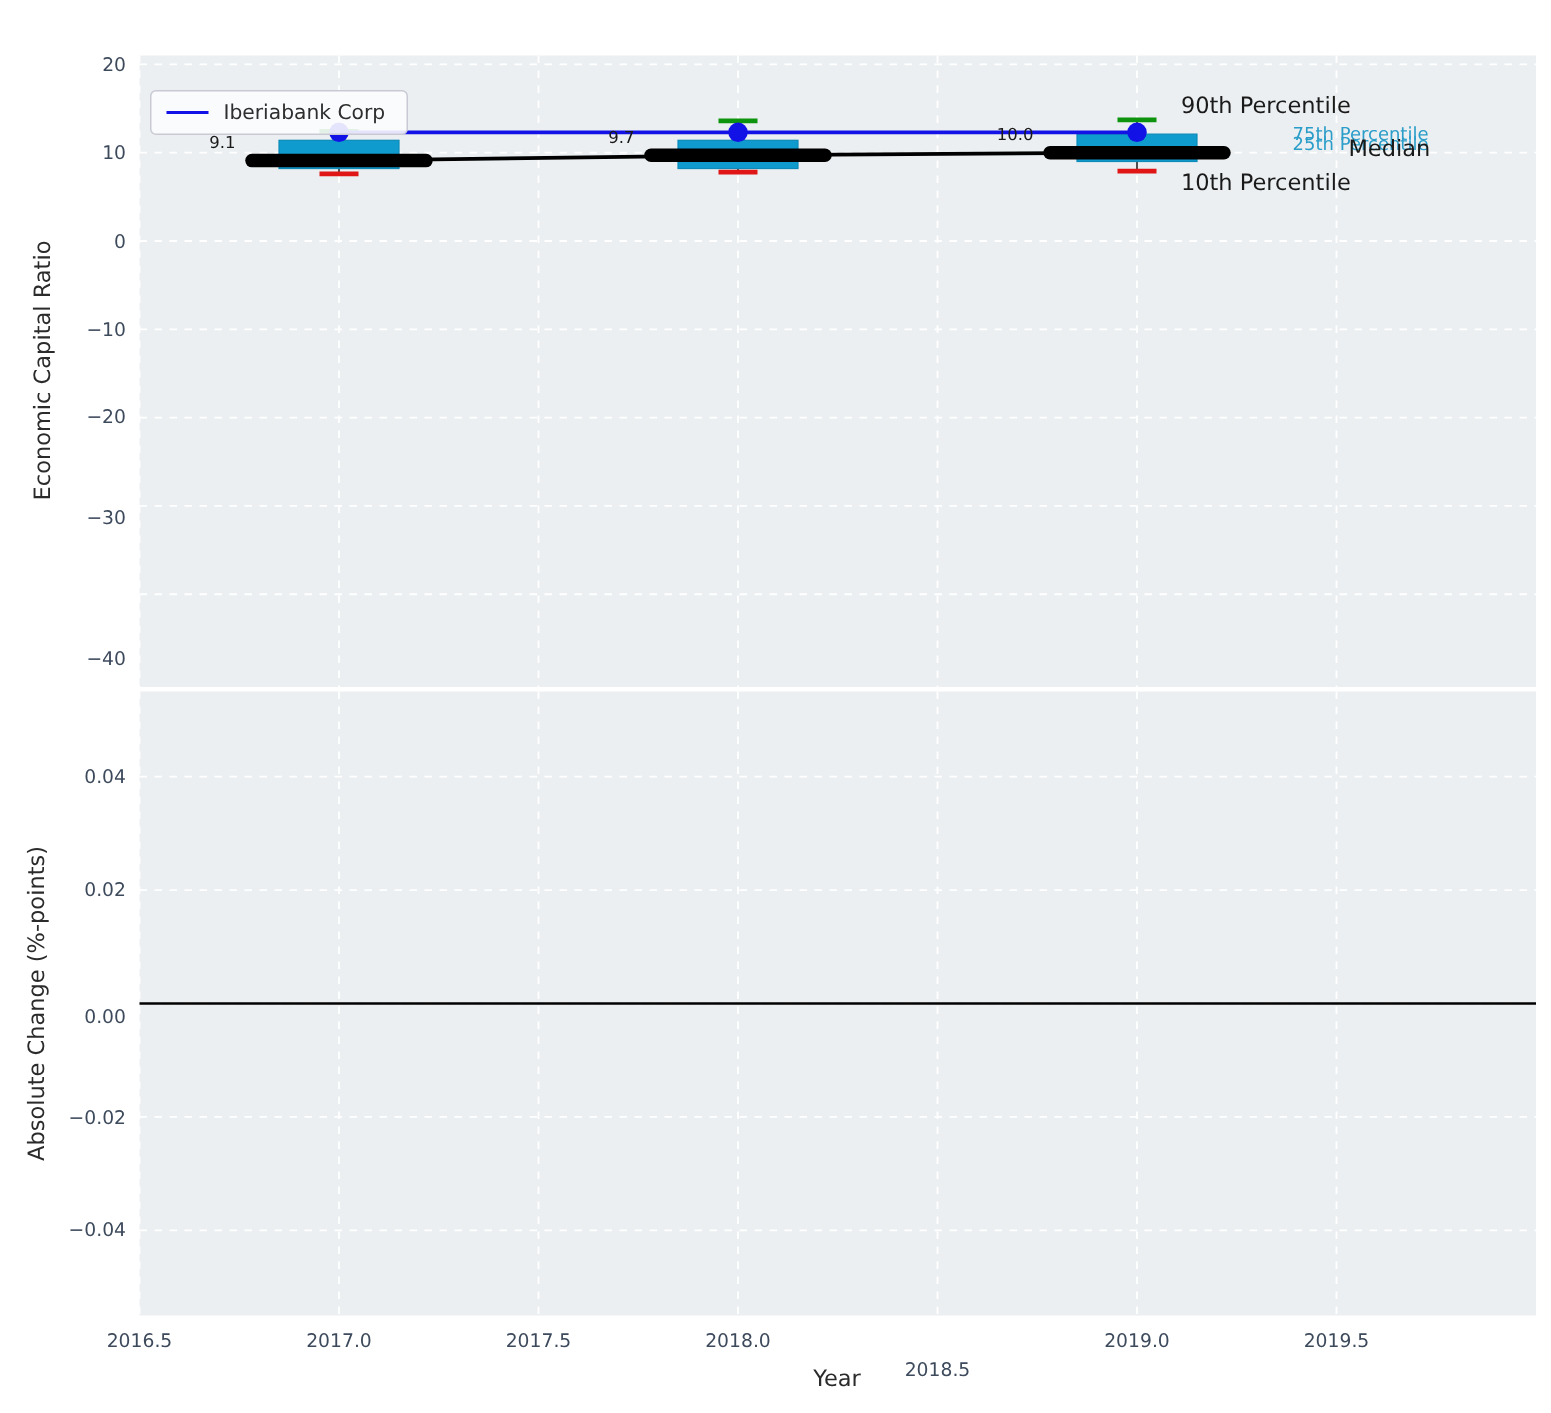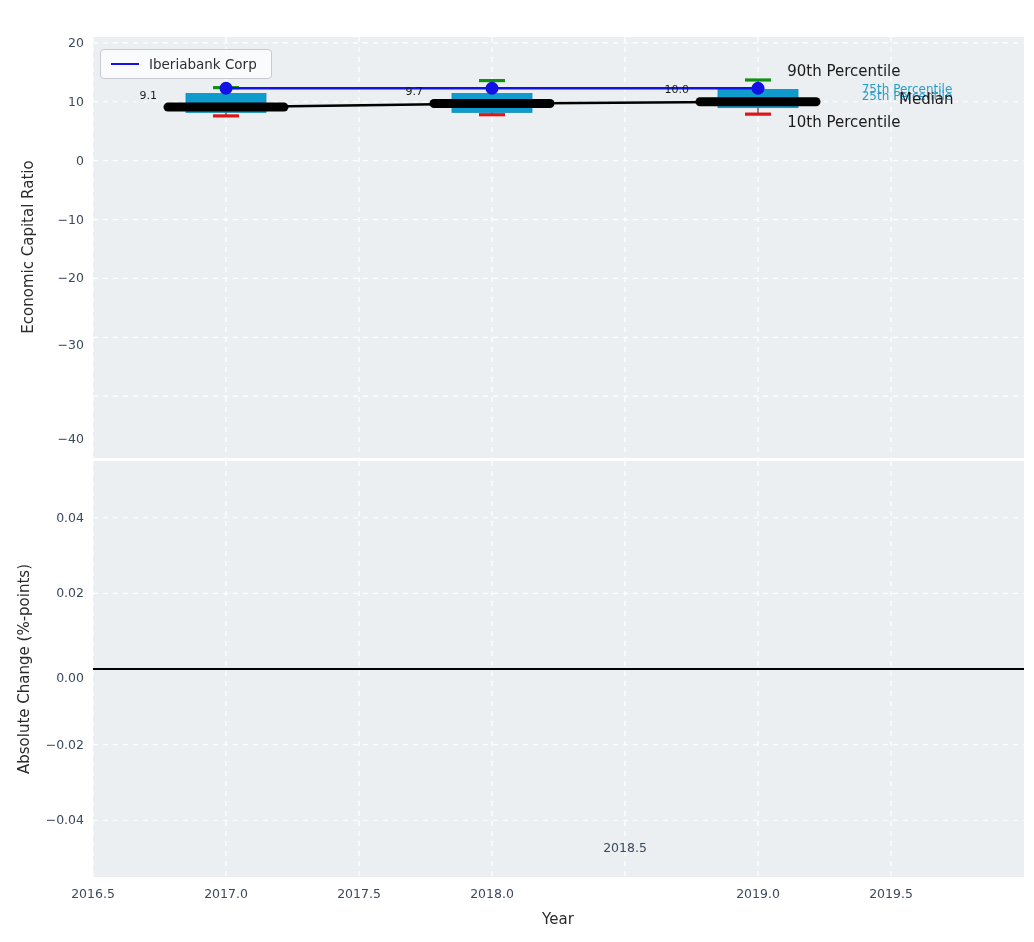--- a/index.html
+++ b/index.html
@@ -9,21 +9,21 @@
   }
   .chart-title{
     position:absolute;left:93px;top:5px;width:931px;text-align:center;
     font-size:21px;color:#2e2e2e;
   }
   .axes{position:absolute;background:#ebeff1;}
   .axes-top{left:93px;top:37px;width:931px;height:421px;}
   .axes-bottom{left:93px;top:461px;width:931px;height:416px;}
   .axes svg{position:absolute;left:0;top:0;overflow:visible;}
   .legend{
-    position:absolute;left:7px;top:12px;display:flex;align-items:center;gap:10px;
+    position:absolute;left:7px;top:23px;display:flex;align-items:center;gap:10px;
     background:rgba(252,252,254,0.9);border:1px solid #c9c9d4;border-radius:4px;
     padding:6px 14px 6px 10px;font-size:13.5px;color:#2e2e2e;white-space:nowrap;
   }
   .legend-line{display:inline-block;width:28px;height:0;border-top:2.5px solid #1212e6;}
   .ylabel{
     position:absolute;white-space:nowrap;font-size:15px;color:#2b2b2b;
     transform:translate(-50%,-50%) rotate(-90deg);
   }
   .xlabel{
     position:absolute;white-space:nowrap;font-size:15px;color:#2b2b2b;
@@ -126,17 +126,17 @@
       <div class="ytick" style="top: 399px; margin-top: 32px;">−40</div>
       <div class="ytick" style="top: 509.727px;">0.04</div>
       <div class="ytick" style="top: 585.364px;">0.02</div>
       <div class="ytick" style="top: 661px; margin-top: 9px;">0.00</div>
       <div class="ytick" style="top: 736.636px;">−0.02</div>
       <div class="ytick" style="top: 812.273px;">−0.04</div>
       <div class="xtick" style="left: 48px; top: 886px;">2016.5</div>
       <div class="xtick" style="left: 181px; top: 886px;">2017.0</div>
       <div class="xtick" style="left: 314px; top: 886px;">2017.5</div>
       <div class="xtick" style="left: 447px; top: 886px;">2018.0</div>
-      <div class="xtick" style="left: 580px; top: 840px;">2018.5</div>
+      <div class="xtick" style="left: 580px; top: 905px;">2018.5</div>
       <div class="xtick" style="left: 713px; top: 886px;">2019.0</div>
       <div class="xtick" style="left: 846px; top: 886px;">2019.5</div>
     </div>
 </div>
 
 </body></html>

